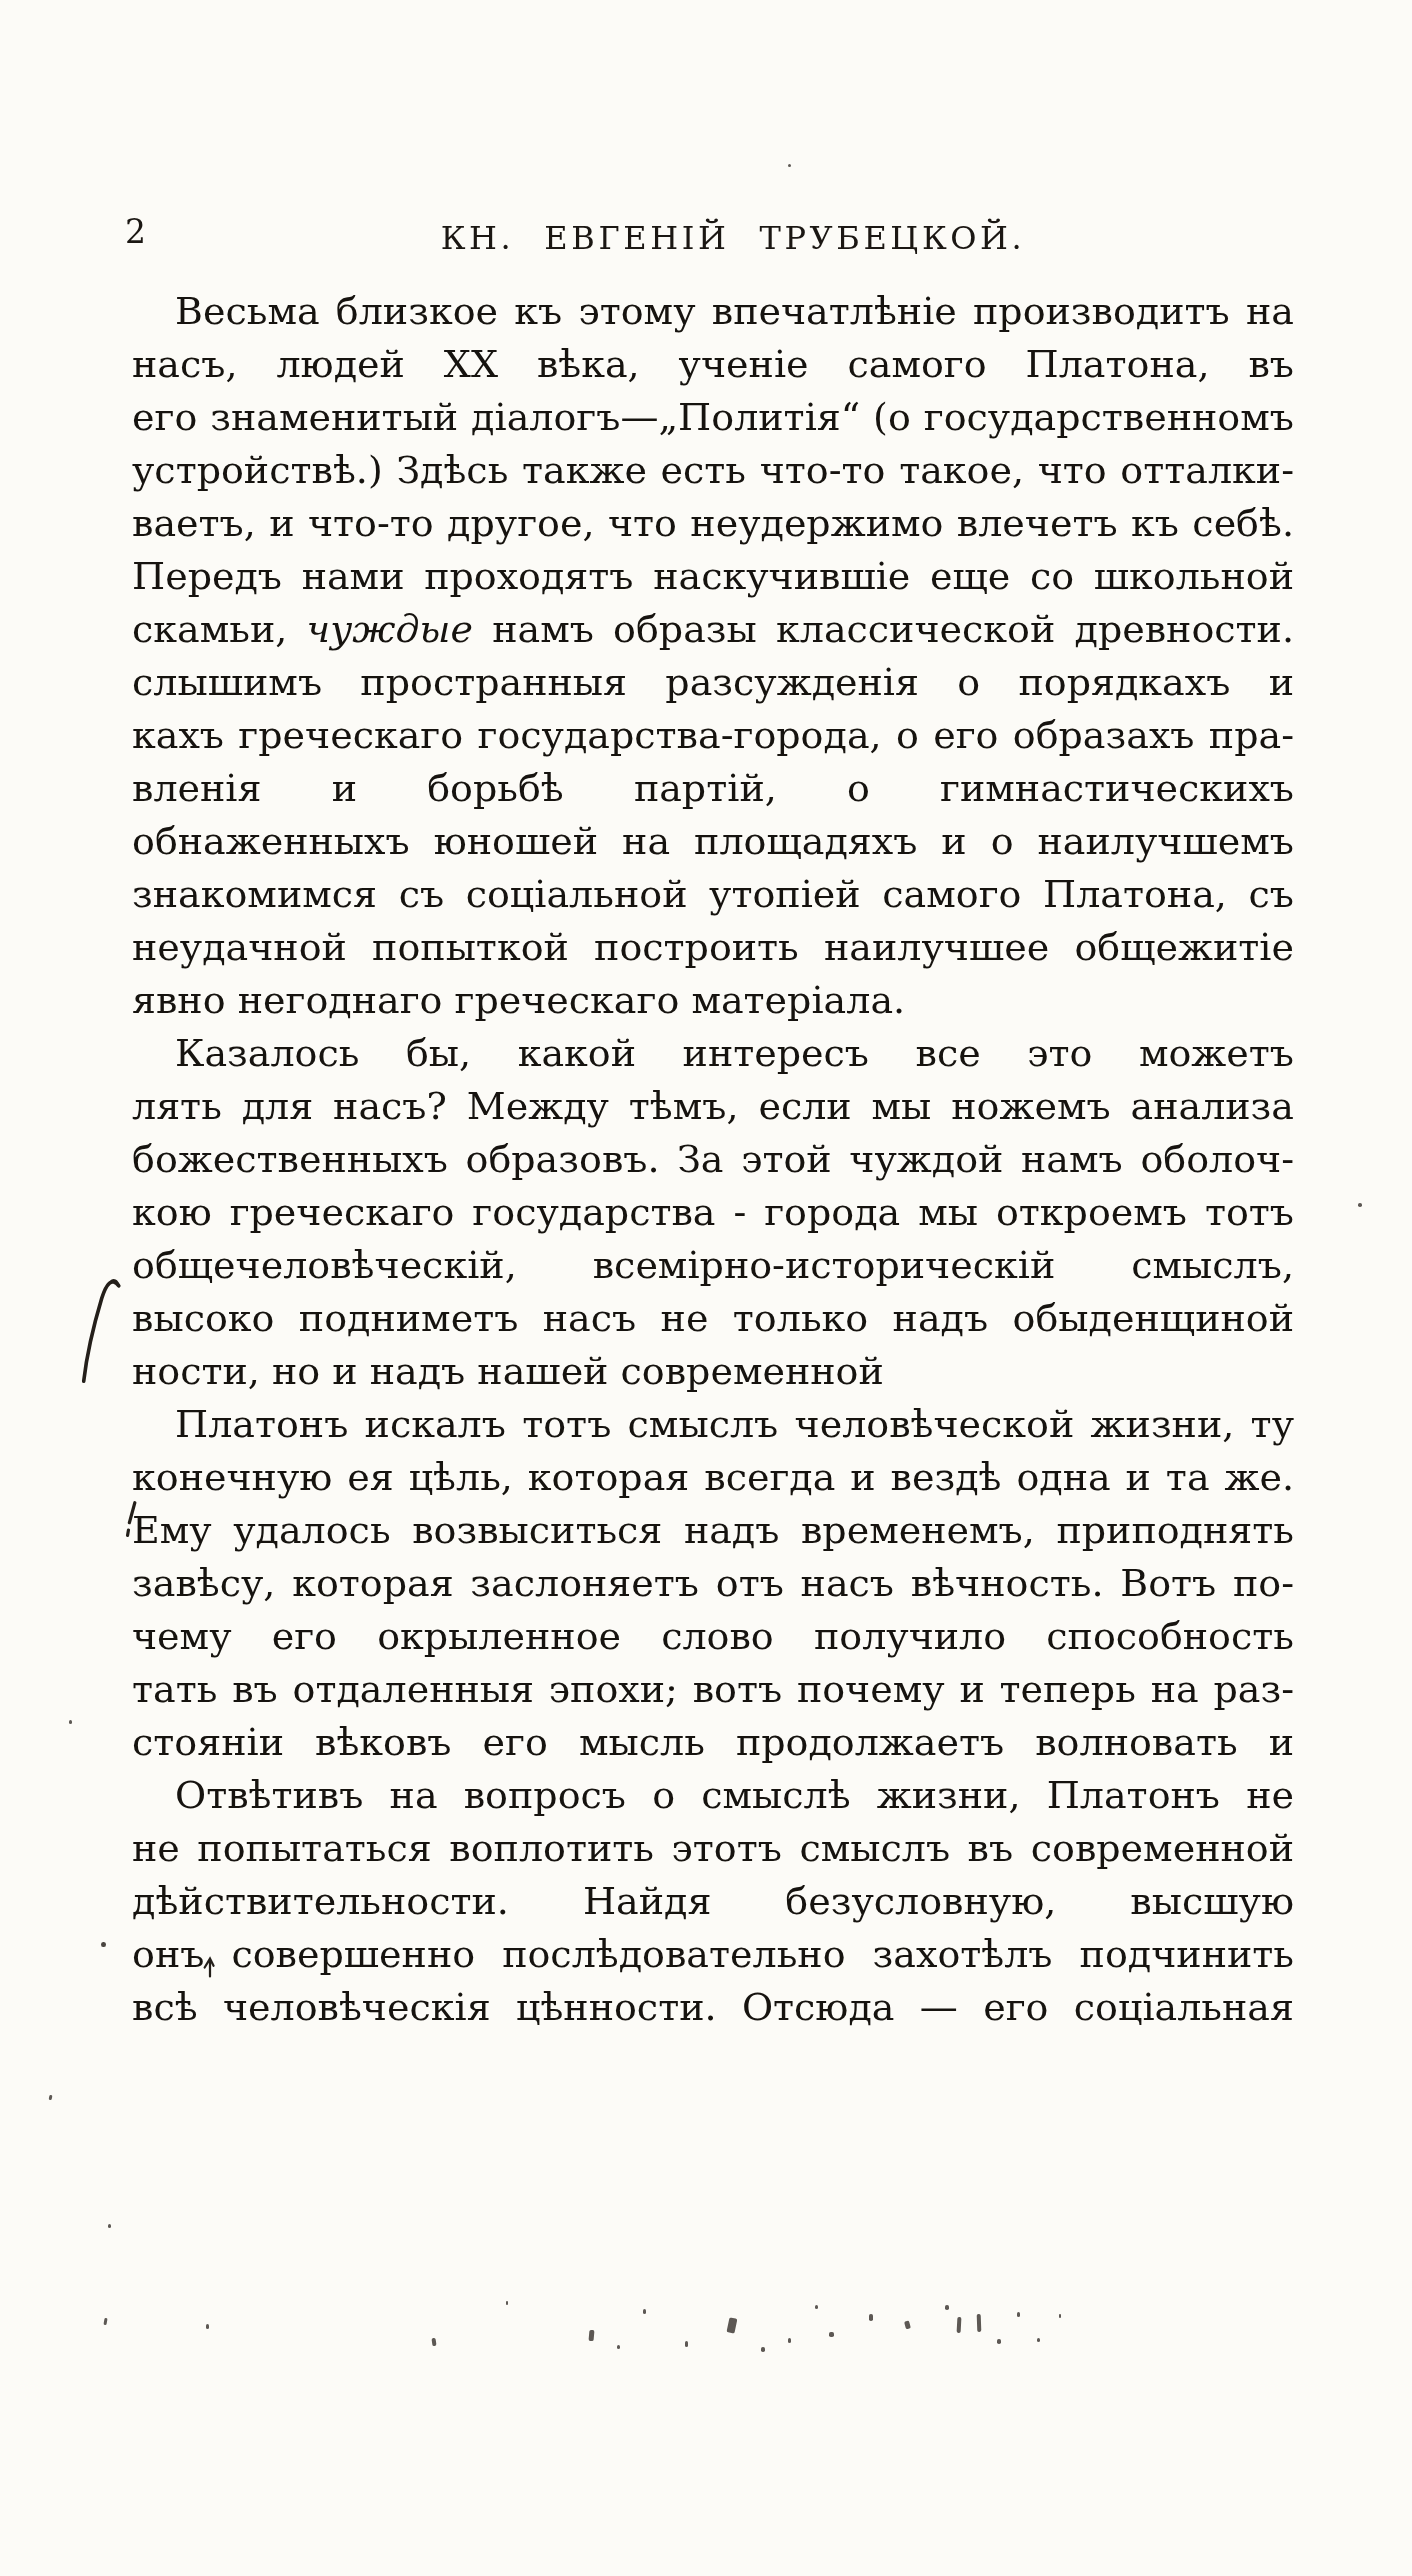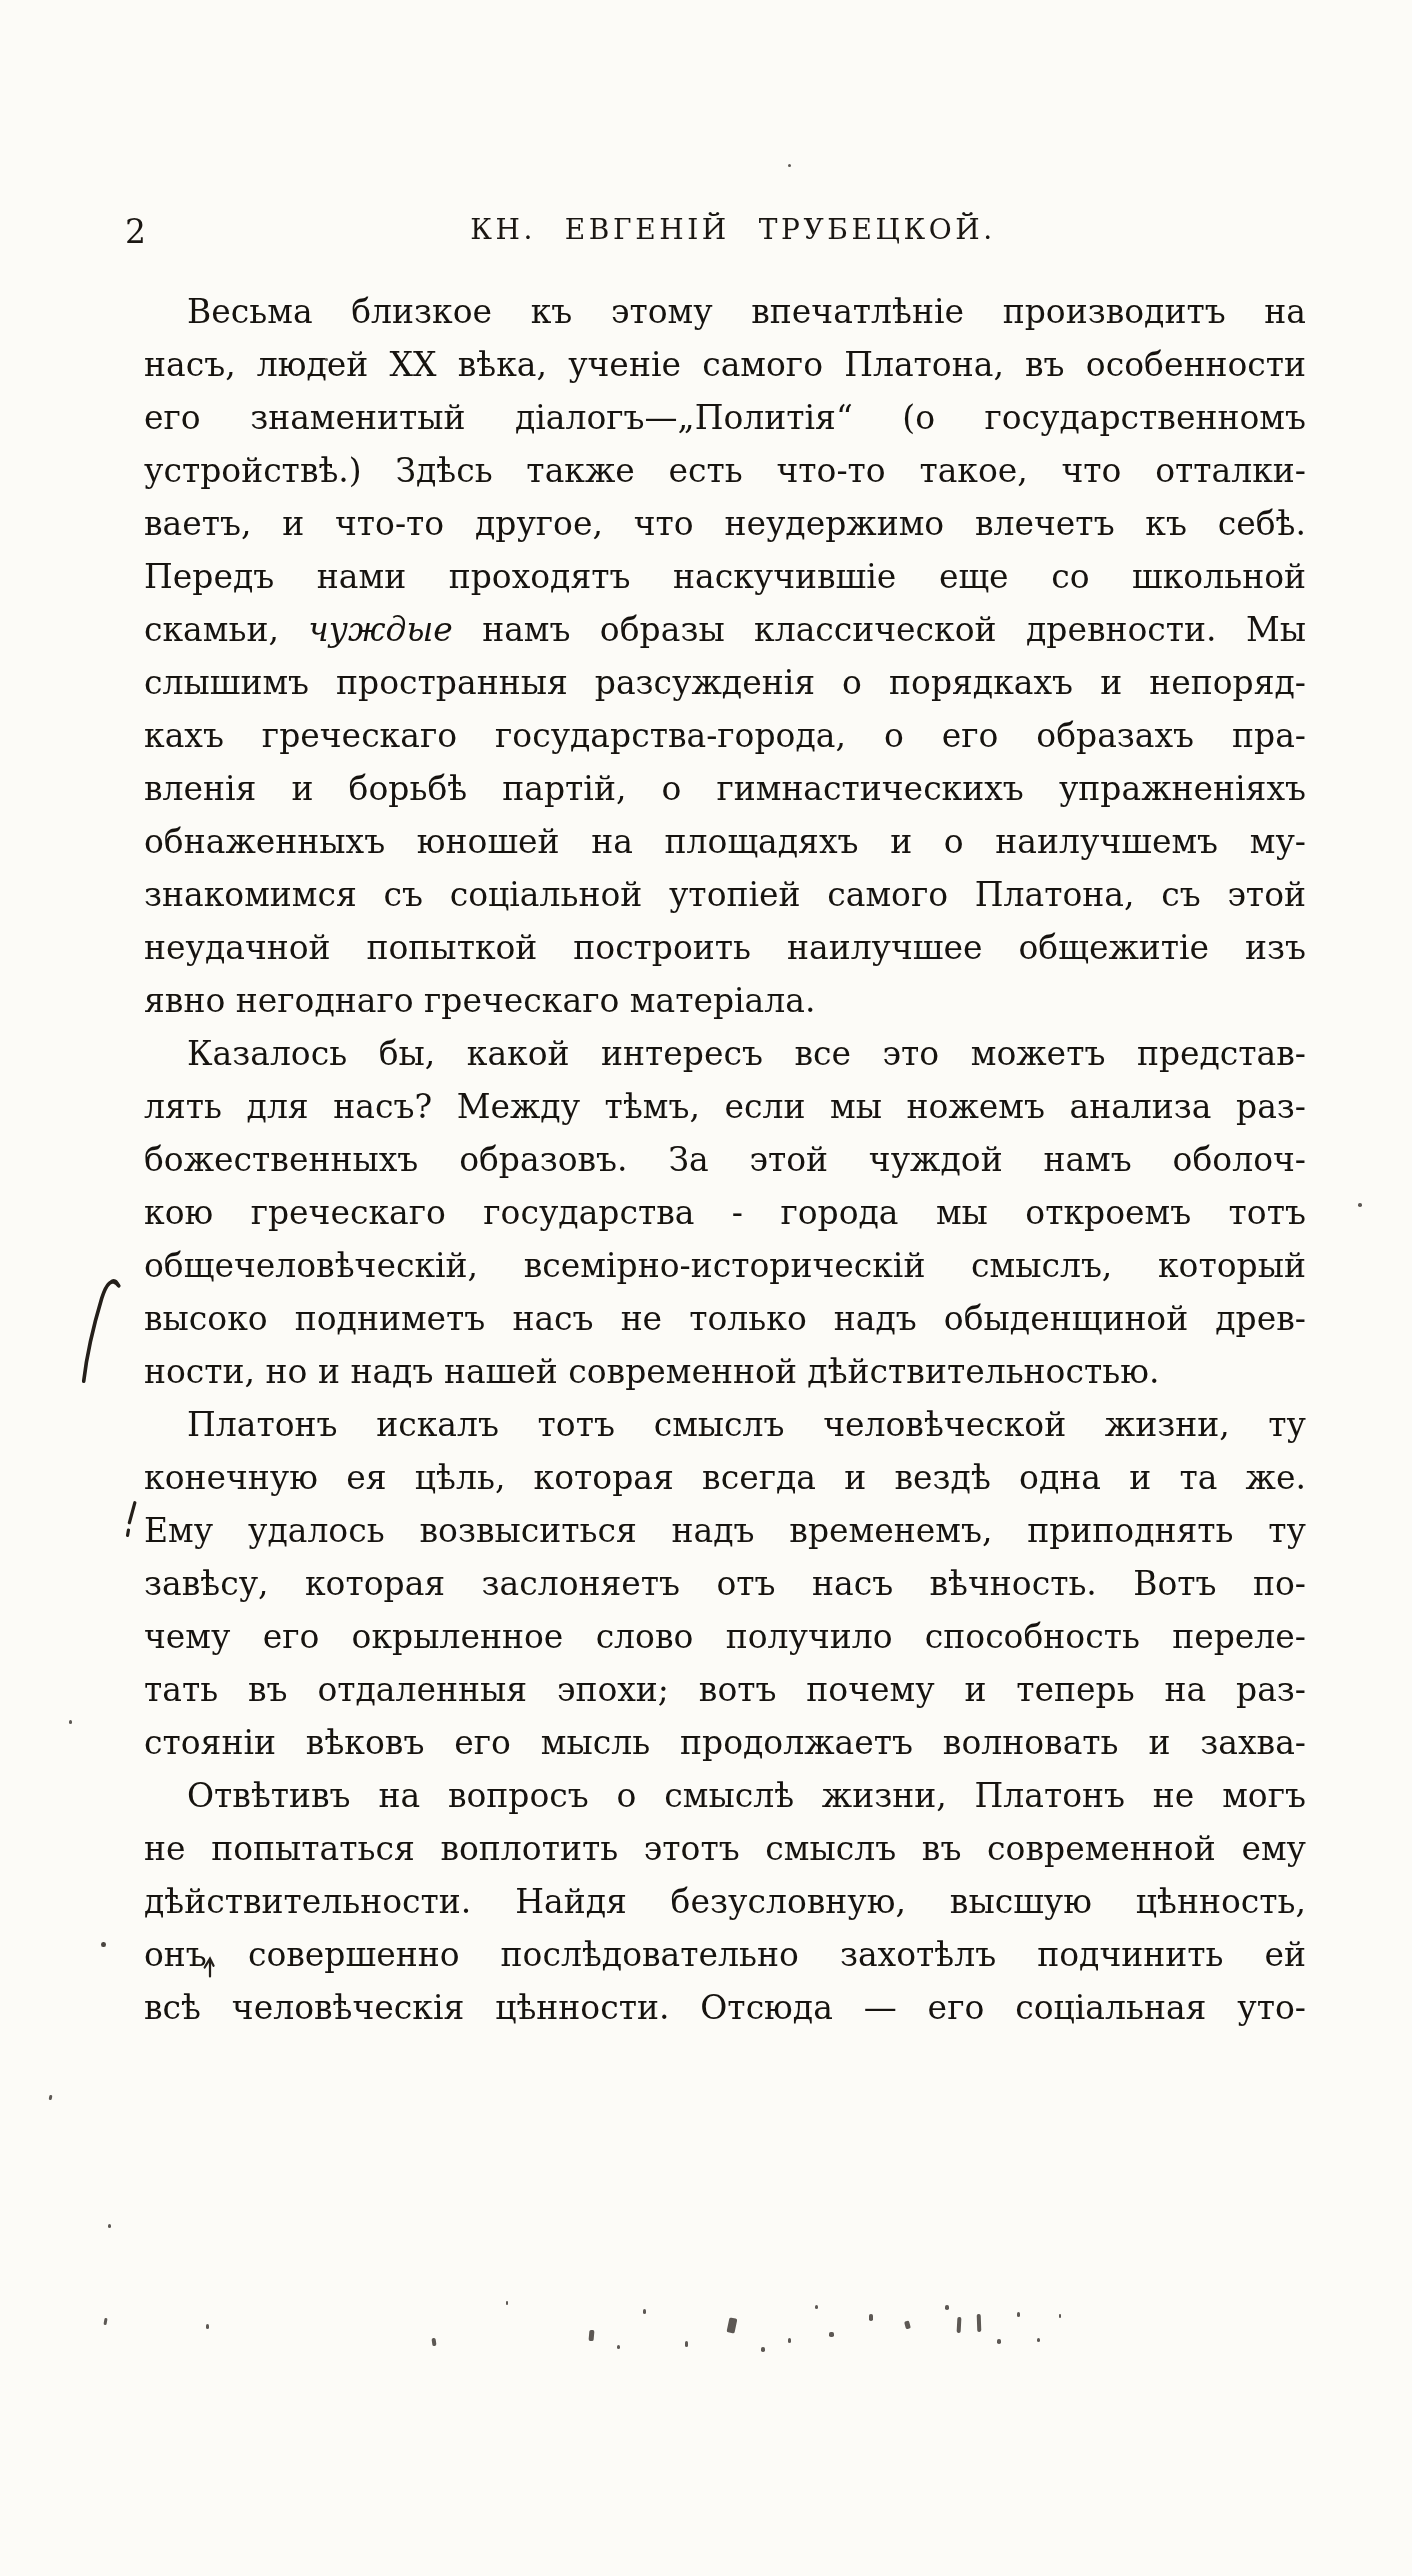--- a/index.html
+++ b/index.html
@@ -9,27 +9,27 @@
     background:#fcfbf7;
     overflow:hidden;
     font-family:"DejaVu Serif","Liberation Serif",serif;
     color:#16130f;
   }
   .page-number{
     position:absolute;left:125px;top:215px;
     font-size:33px;line-height:1;color:#1b1713;
   }
   .running-header{
-    position:absolute;left:733px;top:216px;transform:translateX(-50%);
-    font-size:28px;line-height:1;letter-spacing:3.6px;word-spacing:16.3px;
+    position:absolute;left:733px;top:222px;transform:translateX(-50%);
+    font-size:32px;line-height:1;letter-spacing:3.6px;word-spacing:16.3px;
     white-space:nowrap;color:#1b1713;
   }
   .bodytext{
-    position:absolute;left:144px;top:285px;width:1162px;
-    font-size:33px;line-height:53px;
+    position:absolute;left:132px;top:285px;width:1162px;
+    font-size:38px;line-height:53px;
   }
   .line{height:53px;overflow:hidden;}
   .line.j{text-align:justify;}
   .line.j::after{content:"";display:inline-block;width:100%;height:0;}
   .line.ind{text-indent:43px;}
   .line em{font-style:italic;}
   svg.mark{position:absolute;}
   .dotmark{position:absolute;background:#2a2520;border-radius:50%;opacity:.85;}
   .sp{position:absolute;display:block;background:#35302a;border-radius:1.8px;opacity:.8;}
 </style>

